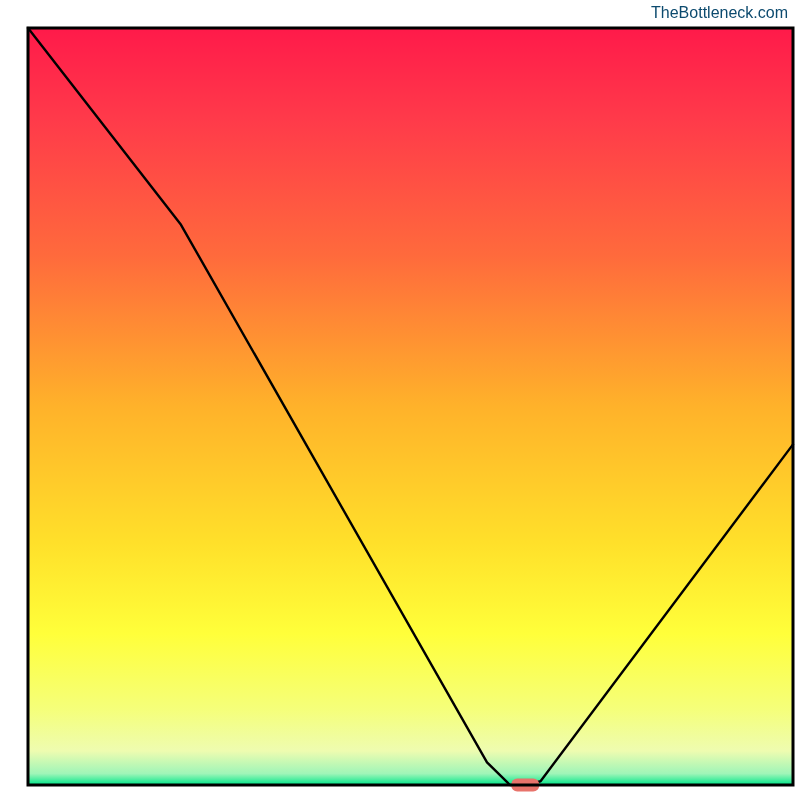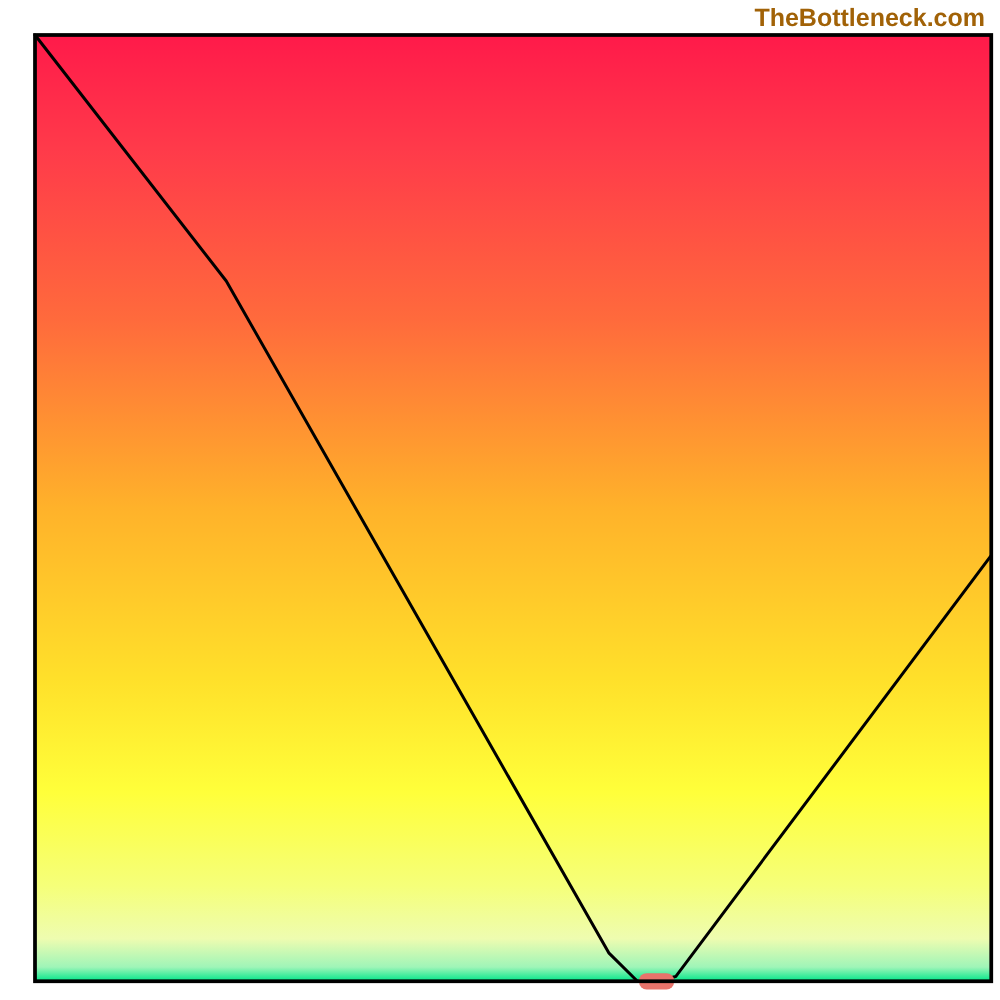--- a/index.html
+++ b/index.html
@@ -12,23 +12,23 @@
   }
   .chart-container {
     position: relative;
     width: 800px;
     height: 800px;
   }
   .watermark {
     position: absolute;
     top: 4px;
     right: 12px;
-    font-size: 20px;
-    color: #a16207;
-    font-weight: 700;
+    font-size: 16px;
+    color: #0c4a6e;
+    font-weight: 400;
     z-index: 10;
   }
   svg {
     display: block;
   }
 </style>
 </head>
 <body>
 
 <div class="chart-container">

